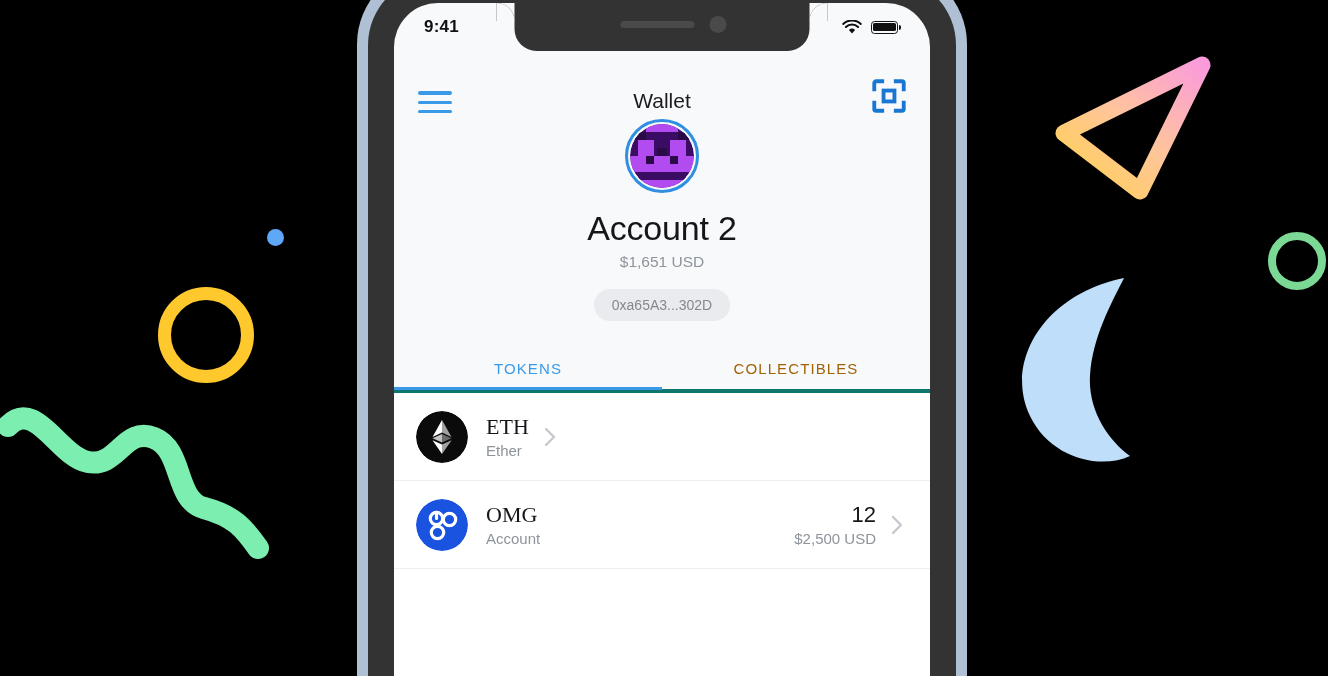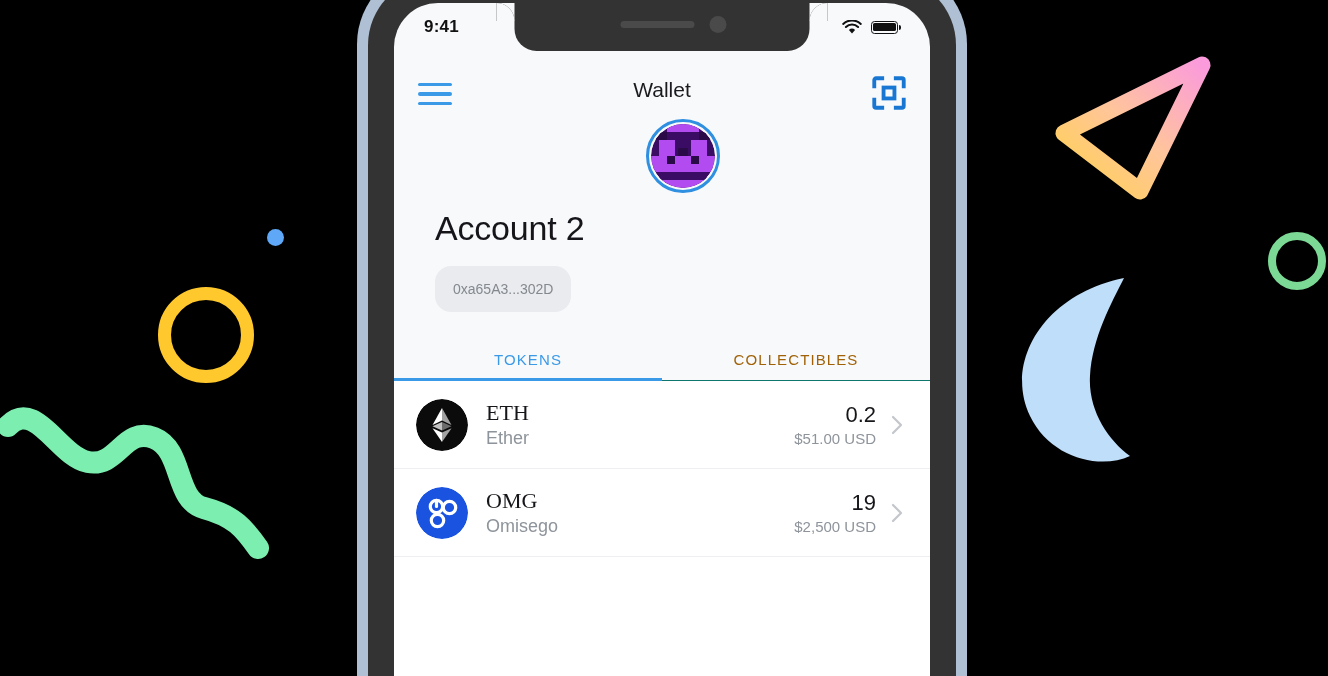--- a/index.html
+++ b/index.html
@@ -103,60 +103,60 @@
     position: relative; padding: 1.4px;
   }
   .battery-fill { width: 100%; height: 100%; background: #111; border-radius: 1.6px; }
   .battery::after {
     content: ""; position: absolute; right: -3.6px; top: 3.6px;
     width: 2px; height: 5px; background: #111; border-radius: 0 2px 2px 0;
   }
 
   
   .app-header {
-    position: relative; display: flex; align-items: center;
+    position: relative; display: flex; align-items: flex-end;
     padding: 10px 24px 0 24px; height: 62px;
   }
   .hamburger { width: 34px; padding-top: 14px; cursor: pointer; }
   .hamburger span {
     display: block; height: 3.2px; background: #3A9AE8;
     border-radius: 2px; margin-bottom: 6px;
   }
   .hamburger span:last-child { margin-bottom: 0; }
   .header-center { flex: 1; text-align: center; padding-top: 5px; }
   .header-title { font-size: 21px; color: #1B1B1F; font-weight: 400; }
   .header-sub {
     margin-top: 4px; font-size: 13.5px; color: #9BA0A6;
     display: flex; align-items: center; justify-content: center; gap: 6px;
   }
   .net-dot { width: 7px; height: 7px; border-radius: 50%; background: #4FBF8B; }
   .scan-icon { width: 34px; padding-top: 12px; cursor: pointer; }
 
   
-  .account { padding-top: 6px; margin-left: 41px; }
+  .account { text-align: center; padding-top: 6px; }
   .avatar-wrap {
     width: 74px; height: 74px; margin: 0 auto;
     border-radius: 50%; border: 3px solid #2F8FE0; padding: 2px;
     background: #F8F9FB;
   }
   .avatar { width: 100%; height: 100%; border-radius: 50%; overflow: hidden; display:block; }
   .account-name {
     margin-top: 16px; font-size: 34px; color: #16161A; font-weight: 400;
     letter-spacing: -0.2px;
   }
   .account-balance { margin-top: 5px; font-size: 15.5px; color: #8E949B; }
   .account-address {
     display: inline-block; margin-top: 18px;
     background: #E9EBEE; color: #84898F;
-    font-size: 14px; padding: 15px 18px; border-radius: 16px;
+    font-size: 14px; padding: 8px 18px; border-radius: 16px;
     cursor: pointer;
   }
 
   
-  .tabs { display: flex; margin-top: 26px; border-bottom: 1px solid #0f766e; }
+  .tabs { display: flex; margin-top: 26px; border-bottom: 4px solid #0f766e; }
   .tab {
     flex: 1; text-align: center; padding: 13px 0 12px 0;
     font-size: 15px; letter-spacing: 1.1px; color: #a16207;
     cursor: pointer; position: relative;
   }
   .tab.active { color: #3A9AE8; }
   .tab.active::after {
     content: ""; position: absolute; left: 0; right: 0; bottom: -1px;
     height: 3px; background: #3A9AE8;
   }
@@ -164,21 +164,21 @@
   
   .token-list { background: #FFFFFF; }
   .token-row {
     display: flex; align-items: center;
     padding: 14px 22px; border-bottom: 1px solid #EDEFF2;
     cursor: pointer; height: 88px;
   }
   .token-logo { width: 52px; height: 52px; border-radius: 50%; flex: none; }
   .token-meta { margin-left: 18px; }
   .token-symbol { font-size: 22px; color: #16161A; line-height: 1.15; font-family: Liberation Serif, serif; }
-  .token-name { font-size: 18px; color: #8E949B; margin-top: 3px; }
+  .token-name { font-size: 15px; color: #8E949B; margin-top: 3px; }
   .token-values { margin-left: auto; text-align: right; }
   .token-amount { font-size: 22px; color: #16161A; line-height: 1.15; }
   .token-fiat { font-size: 15px; color: #8E949B; margin-top: 3px; }
   .chevron { width: 22px; margin-left: 10px; flex: none; }
   .token-empty { height: 120px; background: #FFFFFF; }
 </style>
 </head>
 <body>
 
 <div class="stage">
@@ -272,20 +272,21 @@
                 <rect x="0" y="4" width="8" height="2" fill="#B24BF0"></rect>
                 <rect x="2" y="4" width="1" height="1" fill="#2A0A47"></rect>
                 <rect x="5" y="4" width="1" height="1" fill="#2A0A47"></rect>
                 <rect x="3.4" y="3" width="1.2" height="1" fill="#2A0A47"></rect>
                 <rect x="1" y="6" width="6" height="1.2" fill="#3B0C63"></rect>
                 <rect x="0" y="7" width="8" height="1" fill="#B24BF0"></rect>
               </g>
             </svg>
           </div>
           <div class="account-name">Account 2</div>
+          <div class="account-balance">$1,651 USD</div>
           <div>
             <span class="account-address">0xa65A3...302D</span>
           </div>
         </div>
 
         <div class="tabs">
           <div class="tab active">TOKENS</div>
           <div class="tab">COLLECTIBLES</div>
         </div>
 
@@ -298,43 +299,39 @@
               <path d="M26 9 L16.5 25.9 L26 21.6 Z" fill="#FFFFFF"></path>
               <path d="M26 33.4 L26 43 L35.6 29.2 Z" fill="#FFFFFF" opacity=".62"></path>
               <path d="M26 43 L26 33.4 L16.5 29.2 Z" fill="#FFFFFF"></path>
               <path d="M26 31.6 L35.5 27.3 L26 23 Z" fill="#FFFFFF" opacity=".4"></path>
               <path d="M16.5 27.3 L26 31.6 L26 23 Z" fill="#FFFFFF" opacity=".75"></path>
             </svg>
             <div class="token-meta">
               <div class="token-symbol">ETH</div>
               <div class="token-name">Ether</div>
             </div>
-            <div class="token-values">
-              <div class="token-amount">0.2</div>
-              <div class="token-fiat">$51.00 USD</div>
-            </div>
             <svg class="chevron" viewBox="0 0 22 22">
               <path d="M7 3 L15 11 L7 19" fill="none" stroke="#C3C7CC" stroke-width="2.2" stroke-linecap="round" stroke-linejoin="round"></path>
             </svg>
           </div>
 
           <div class="token-row">
             <svg class="token-logo" viewBox="0 0 52 52">
               <circle cx="26" cy="26" r="26" fill="#1A53E0"></circle>
               <circle cx="20.5" cy="19.5" r="6.2" fill="none" stroke="#FFFFFF" stroke-width="3.2"></circle>
               <path d="M20.5 13.3 L20.5 19.5" stroke="#FFFFFF" stroke-width="3.2" stroke-linecap="round"></path>
               <circle cx="33.5" cy="20.5" r="6.2" fill="none" stroke="#FFFFFF" stroke-width="3.2"></circle>
               <circle cx="21.5" cy="33.5" r="6.2" fill="none" stroke="#FFFFFF" stroke-width="3.2"></circle>
             </svg>
             <div class="token-meta">
               <div class="token-symbol">OMG</div>
-              <div class="token-name">Omisego</div>
+              <div class="token-name">Account</div>
             </div>
             <div class="token-values">
-              <div class="token-amount">19</div>
+              <div class="token-amount">12</div>
               <div class="token-fiat">$2,500 USD</div>
             </div>
             <svg class="chevron" viewBox="0 0 22 22">
               <path d="M7 3 L15 11 L7 19" fill="none" stroke="#C3C7CC" stroke-width="2.2" stroke-linecap="round" stroke-linejoin="round"></path>
             </svg>
           </div>
 
           <div class="token-empty"></div>
         </div>
 

